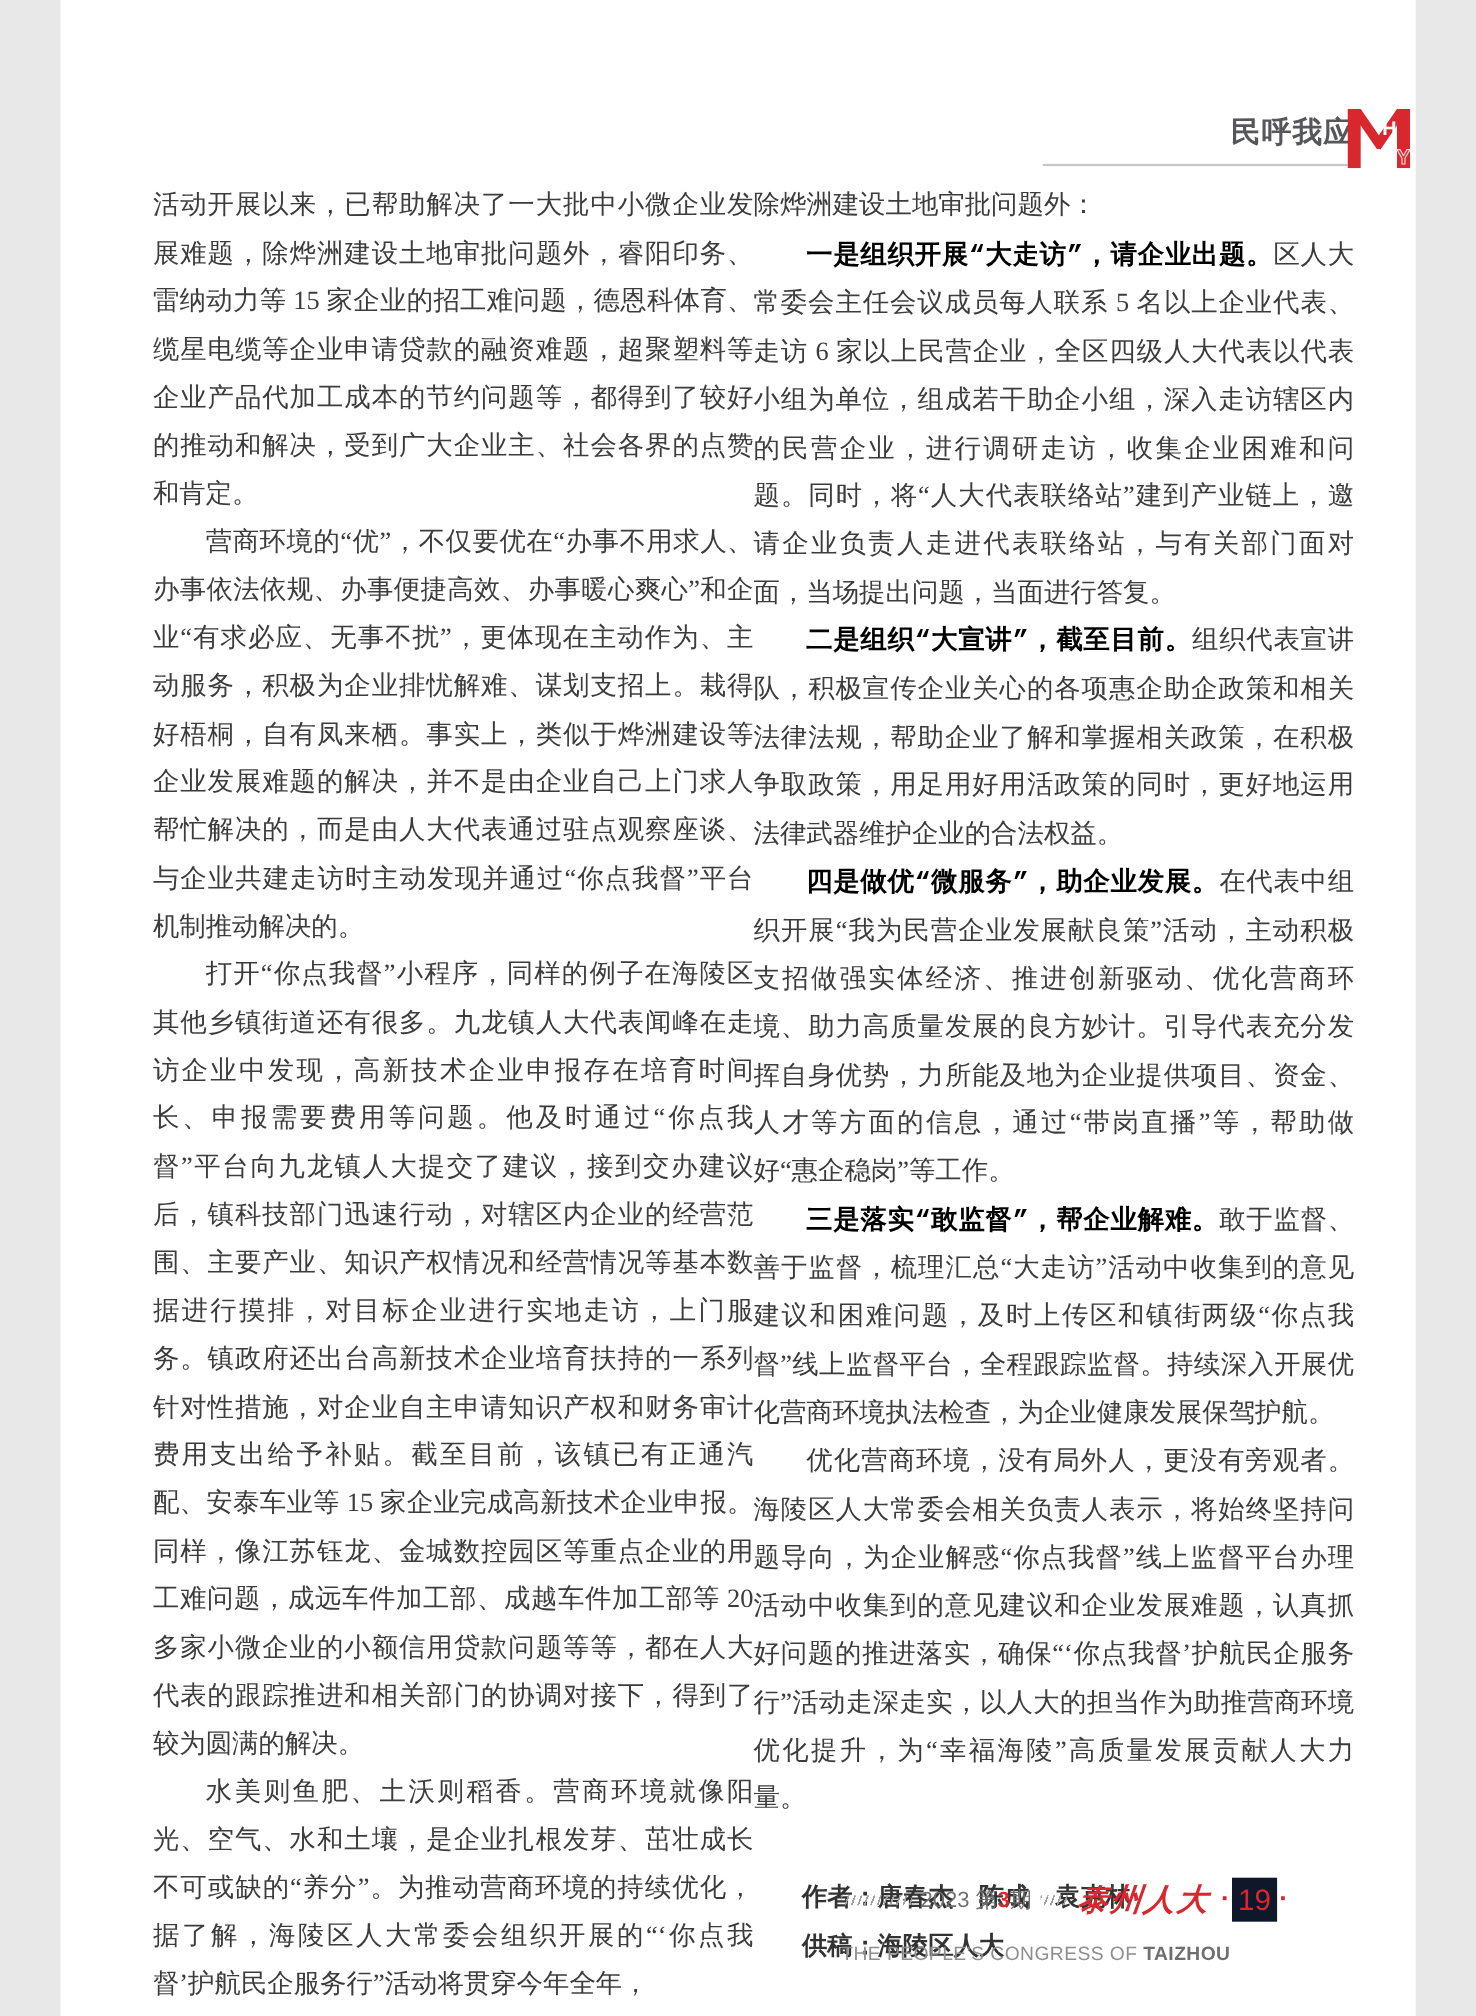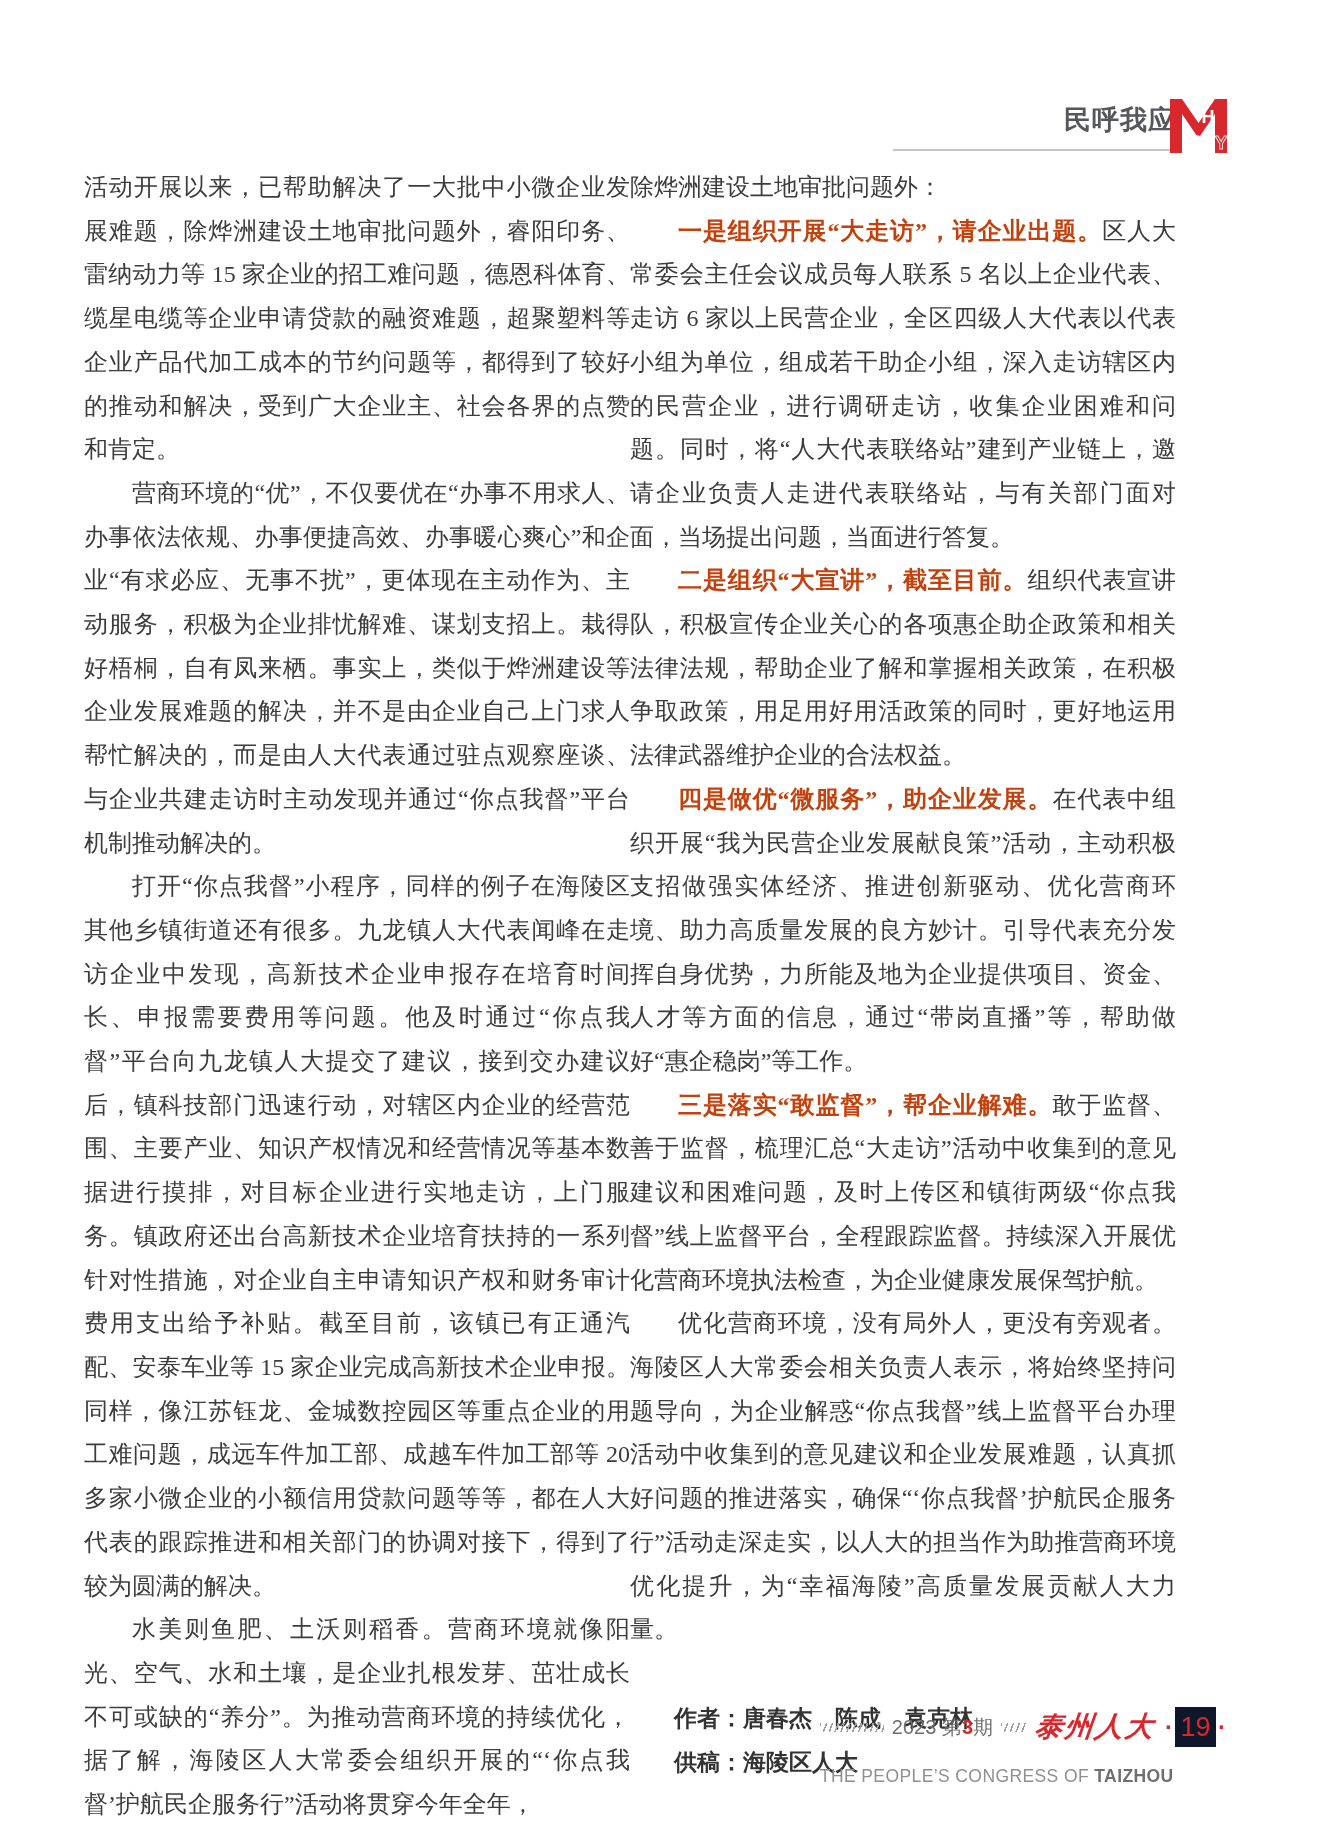--- a/index.html
+++ b/index.html
@@ -1,18 +1,18 @@
 <!DOCTYPE html>
 <html><head>
 <meta charset="utf-8">
 <style>
   html, body { margin: 0; padding: 0; background: #e8e8e8; }
   .page {
     position: relative;
-    width: 1342px;
+    width: 1232px;
     height: 1833px;
     margin: 0 auto;
     background: #ffffff;
     overflow: hidden;
     font-family: "Liberation Serif", serif;
     color: #3c3c3c;
   }
 
   
   .brand-title {
@@ -53,23 +53,23 @@
   .col { width: 546px; }
   .para {
     margin: 0;
     font-size: 24px;
     line-height: 43.7px;
     text-align: justify;
     color: #3c3c3c;
   }
   .para.indent { text-indent: 2em; }
   .lead {
-    font-family: Liberation Serif, serif;
-    font-weight: bold;
-    color: #c2410c;
+    font-family: Liberation Mono, monospace;
+    font-weight: bold;
+    color: #000000;
   }
   .byline {
     margin-top: 44px;
     padding-left: 44px;
     font-family: "Liberation Sans", sans-serif;
     font-weight: bold;
     font-size: 23px;
     line-height: 44px;
     color: #333333;
   }

